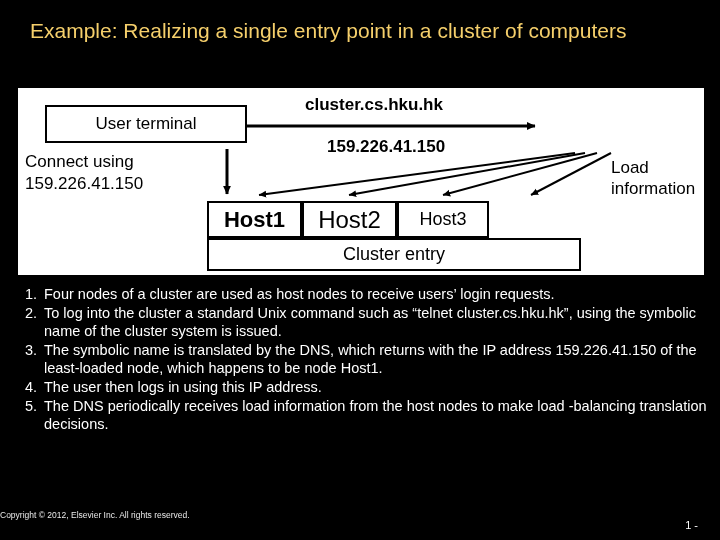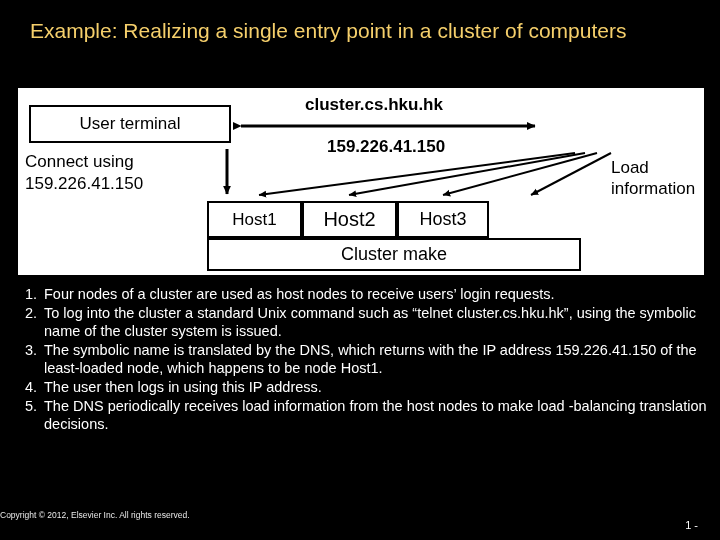--- a/index.html
+++ b/index.html
@@ -57,24 +57,24 @@
   }
   .dg-svg {
     position: absolute;
     left: 0;
     top: 0;
     width: 684px;
     height: 185px;
   }
 
   
-  #box-user-terminal { left: 10px;  top: 16px;  width: 202px; height: 38px; font-size: 17px; }
+  #box-user-terminal { left: 26px;  top: 16px;  width: 202px; height: 38px; font-size: 17px; }
   #box-dns          { left: 524px; top: 10px;  width: 152px; height: 50px; font-size: 17px; line-height: 20px; }
-  #box-host1        { left: 188px; top: 112px; width: 95px;  height: 37px; font-size: 17px; }
-  #box-host2        { left: 283px; top: 112px; width: 95px;  height: 37px; font-size: 20px; }
+  #box-host1        { left: 188px; top: 112px; width: 95px;  height: 37px; font-size: 22px; font-weight: bold; }
+  #box-host2        { left: 283px; top: 112px; width: 95px;  height: 37px; font-size: 24px; }
   #box-host3        { left: 378px; top: 112px; width: 92px;  height: 37px; font-size: 18px; }
   #box-host4        { left: 470px; top: 112px; width: 92px;  height: 37px; font-size: 18px; }
   #box-cluster-nodes{ left: 188px; top: 149px; width: 374px; height: 33px; font-size: 18px; }
 
   
   #txt-cluster-name { left: 286px; top: 6px;  font-size: 17px; font-weight: bold; }
   #txt-ip-label     { left: 308px; top: 48px; font-size: 17px; font-weight: bold; }
   #txt-connect      { left: 6px;   top: 62px; font-size: 17px; line-height: 22px; }
   #txt-load-info    { left: 592px; top: 68px; font-size: 17px; line-height: 21px; }
 
@@ -149,21 +149,21 @@
     <line x1="556" y1="64" x2="240" y2="106" stroke="#000000" stroke-width="2" marker-end="url(#ahs)"></line>
     <line x1="566" y1="64" x2="330" y2="106" stroke="#000000" stroke-width="2" marker-end="url(#ahs)"></line>
     <line x1="578" y1="64" x2="424" y2="106" stroke="#000000" stroke-width="2" marker-end="url(#ahs)"></line>
     <line x1="592" y1="64" x2="512" y2="106" stroke="#000000" stroke-width="2" marker-end="url(#ahs)"></line>
   </svg>
 
   <div class="dg-box" id="box-user-terminal">User terminal</div>
   <div class="dg-box" id="box-host1">Host1</div>
   <div class="dg-box" id="box-host2">Host2</div>
   <div class="dg-box" id="box-host3">Host3</div>
-  <div class="dg-box" id="box-cluster-nodes">Cluster make</div>
+  <div class="dg-box" id="box-cluster-nodes">Cluster entry</div>
 
   <div class="dg-text" id="txt-cluster-name">cluster.cs.hku.hk</div>
   <div class="dg-text" id="txt-ip-label">159.226.41.150</div>
   <div class="dg-text" id="txt-connect">Connect using
 159.226.41.150</div>
   <div class="dg-text" id="txt-load-info">Load
 information</div>
 </div>
 
 <div class="notes">

